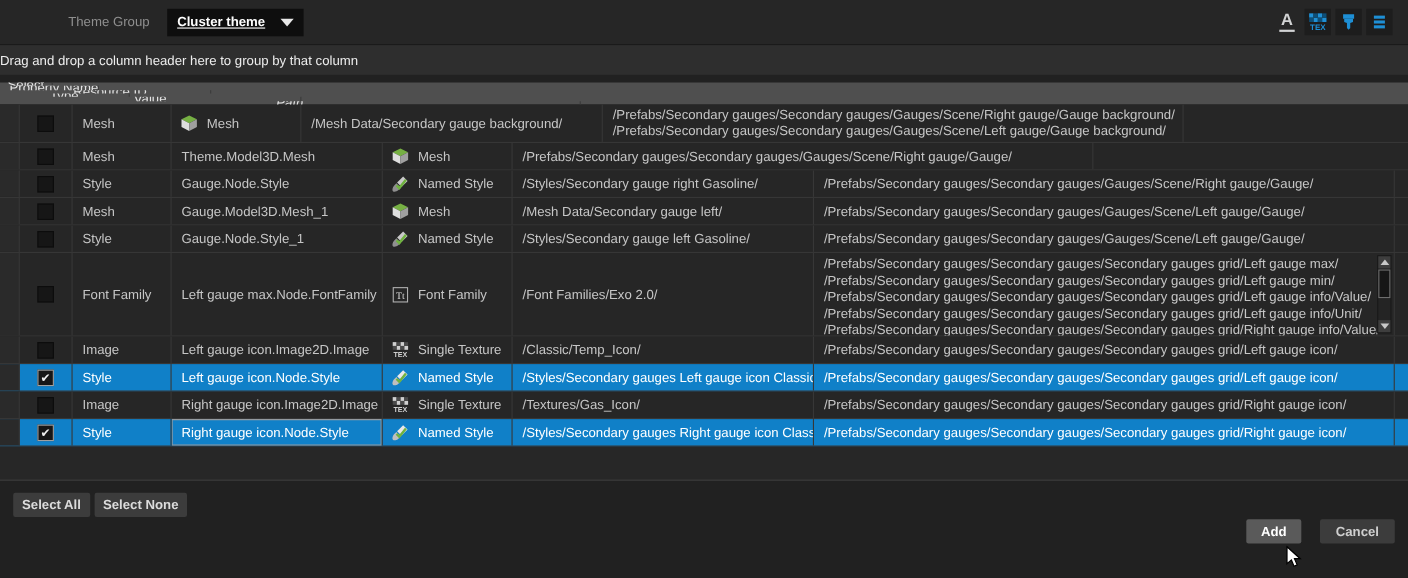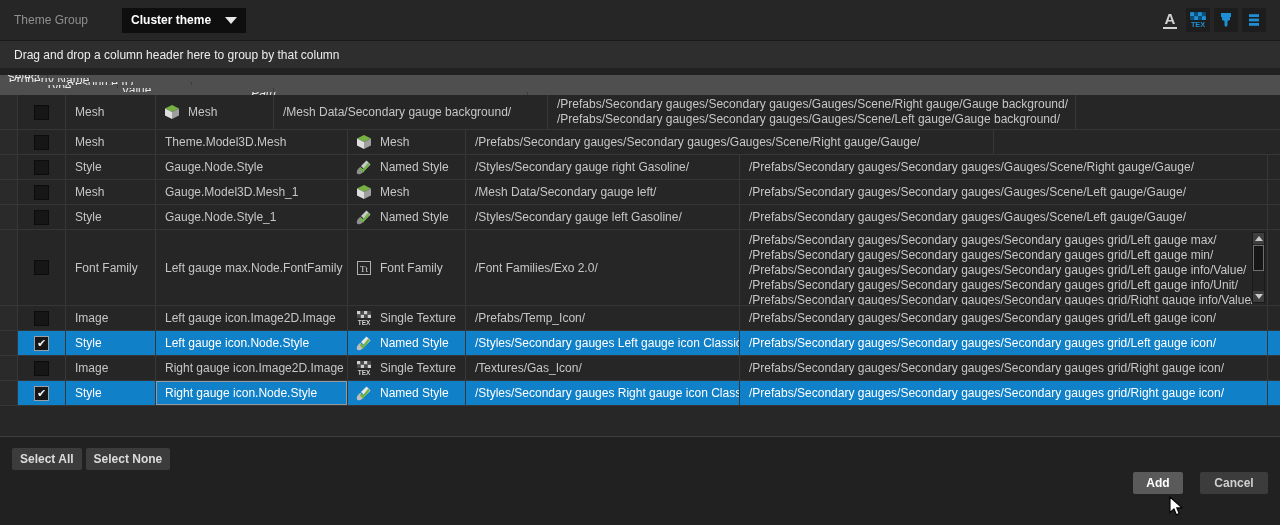--- a/index.html
+++ b/index.html
@@ -5,43 +5,43 @@
   * { margin:0; padding:0; box-sizing:border-box; }
   html,body { width:1280px; height:525px; overflow:hidden; }
   body {
     background:#212121;
     font-family:"Liberation Sans", sans-serif;
     font-size:12px;
     color:#c6c6c6;
     position:relative;
   }
   
-  .topbar { height:40px; background:#262626; display:flex; align-items:center; }
+  .topbar { height:40px; background:#262626; display:flex; align-items:center;padding-left:48px; }
   .topbar-label { margin-left:14px; color:#8f8f8f; }
   .dropdown {
-    margin-left:34px; background:#0e0e0e; color:#fff; font-weight:bold;
-    height:25px; padding:0 9px; display:flex; align-items:center; cursor:default;
+    margin-left:16px; background:#0e0e0e; color:#fff; font-weight:bold;
+    height:25px; padding:0 9px; display:flex; align-items:center; cursor:default;text-decoration:underline;
   }
   .dropdown .caret {
     margin-left:14px; width:0; height:0;
     border-left:6px solid transparent; border-right:6px solid transparent;
     border-top:7px solid #e8e8e8;
   }
   .topbar-spacer { flex:1; }
   .tool-btns { display:flex; gap:4px; margin-right:14px; }
   .tool-btn { width:24px; height:24px; display:flex; align-items:center; justify-content:center; }
   .tool-btn.boxed { background:#1d1d1d; }
   .font-glyph {
     color:#d2d3d4; font-weight:bold; font-size:15px; line-height:14px;
     border-bottom:2px solid #d2d3d4; padding:0 2px 1px 2px;
   }
   
   .group-bar {
     height:28px; background:#2e2e2e; border-top:1px solid #1a1a1a;
-    display:flex; align-items:center; padding-left:14px; color:#ededed;
+    display:flex; align-items:center; color:#ededed;
   }
   .gap7 { height:7px; }
   
   .tbl { width:1280px; }
   .thead { display:flex; height:20px; background:#4f4f4f; color:#e5e5e5;flex-direction:column; }
   .hc {
     display:flex; align-items:center; justify-content:center;
     border-right:1px solid #3b3b3b; overflow:hidden; white-space:nowrap;
   }
   .trow { display:flex; background:#262626; border-bottom:1px solid #363636; }
@@ -316,21 +316,21 @@
             <rect x="11.5" y="4.5" width="3.5" height="3.5" fill="#cfcfcf"></rect>
             <rect x="4.5" y="1" width="3.5" height="3.5" fill="#4a4a4a"></rect>
             <rect x="11.5" y="1" width="3.5" height="3.5" fill="#4a4a4a"></rect>
             <rect x="1" y="4.5" width="3.5" height="3.5" fill="#4a4a4a"></rect>
             <rect x="8" y="4.5" width="3.5" height="3.5" fill="#4a4a4a"></rect>
             <text x="8" y="14.5" font-size="6.5" font-weight="bold" fill="#cfcfcf" text-anchor="middle" font-family="Liberation Sans, sans-serif">TEX</text>
           </svg>
         </span>
       <span>Single Texture</span>
     </div>
-    <div class="c w-val">/Prefabs/Temp_Icon/</div>
+    <div class="c w-val">/Classic/Temp_Icon/</div>
     <div class="c w-path">/Prefabs/Secondary gauges/Secondary gauges/Secondary gauges grid/Left gauge icon/</div>
     <div class="c w-sliver"></div>
   </div>
 
   <div class="trow h25 sel">
     <div class="c w-rowhead"></div>
     <div class="c w-select">
         <span class="checkbox checked"></span>
       </div>
     <div class="c w-prop">Style</div>

